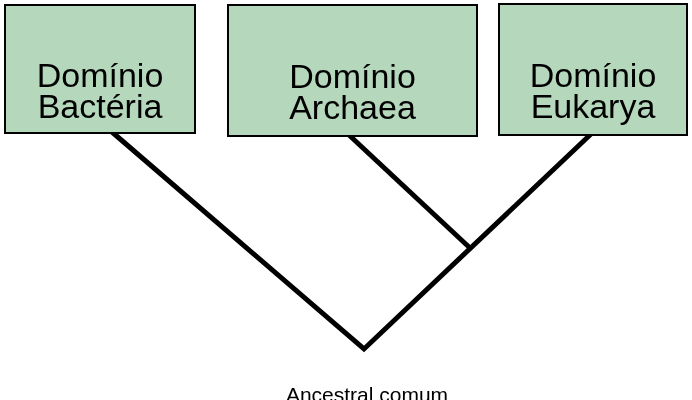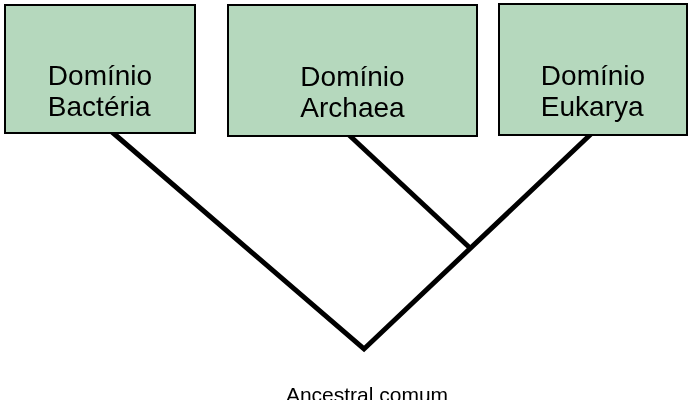--- a/index.html
+++ b/index.html
@@ -35,23 +35,24 @@
   }
   .domain-box {
     position: absolute;
     background: var(--box-fill);
     border: 2px solid var(--box-border);
     display: flex;
     align-items: center;
     justify-content: center;
   }
   .domain-box .label {
-    font-size: 28px;
+    font-size: 34px;
     line-height: 31px;
     color: var(--text-color);
+    text-align: center;
     white-space: pre-line;
     margin-top: 43px;
   }
   .box-bacteria { left: 4px;   top: 4px; width: 192px; height: 130px; }
   .box-archaea  { left: 227px; top: 4px; width: 251px; height: 133px; }
   .box-eukarya  { left: 498px; top: 3px; width: 190px; height: 133px; }
   .root-label {
     position: absolute;
     left: 367px;
     top: 364px;

